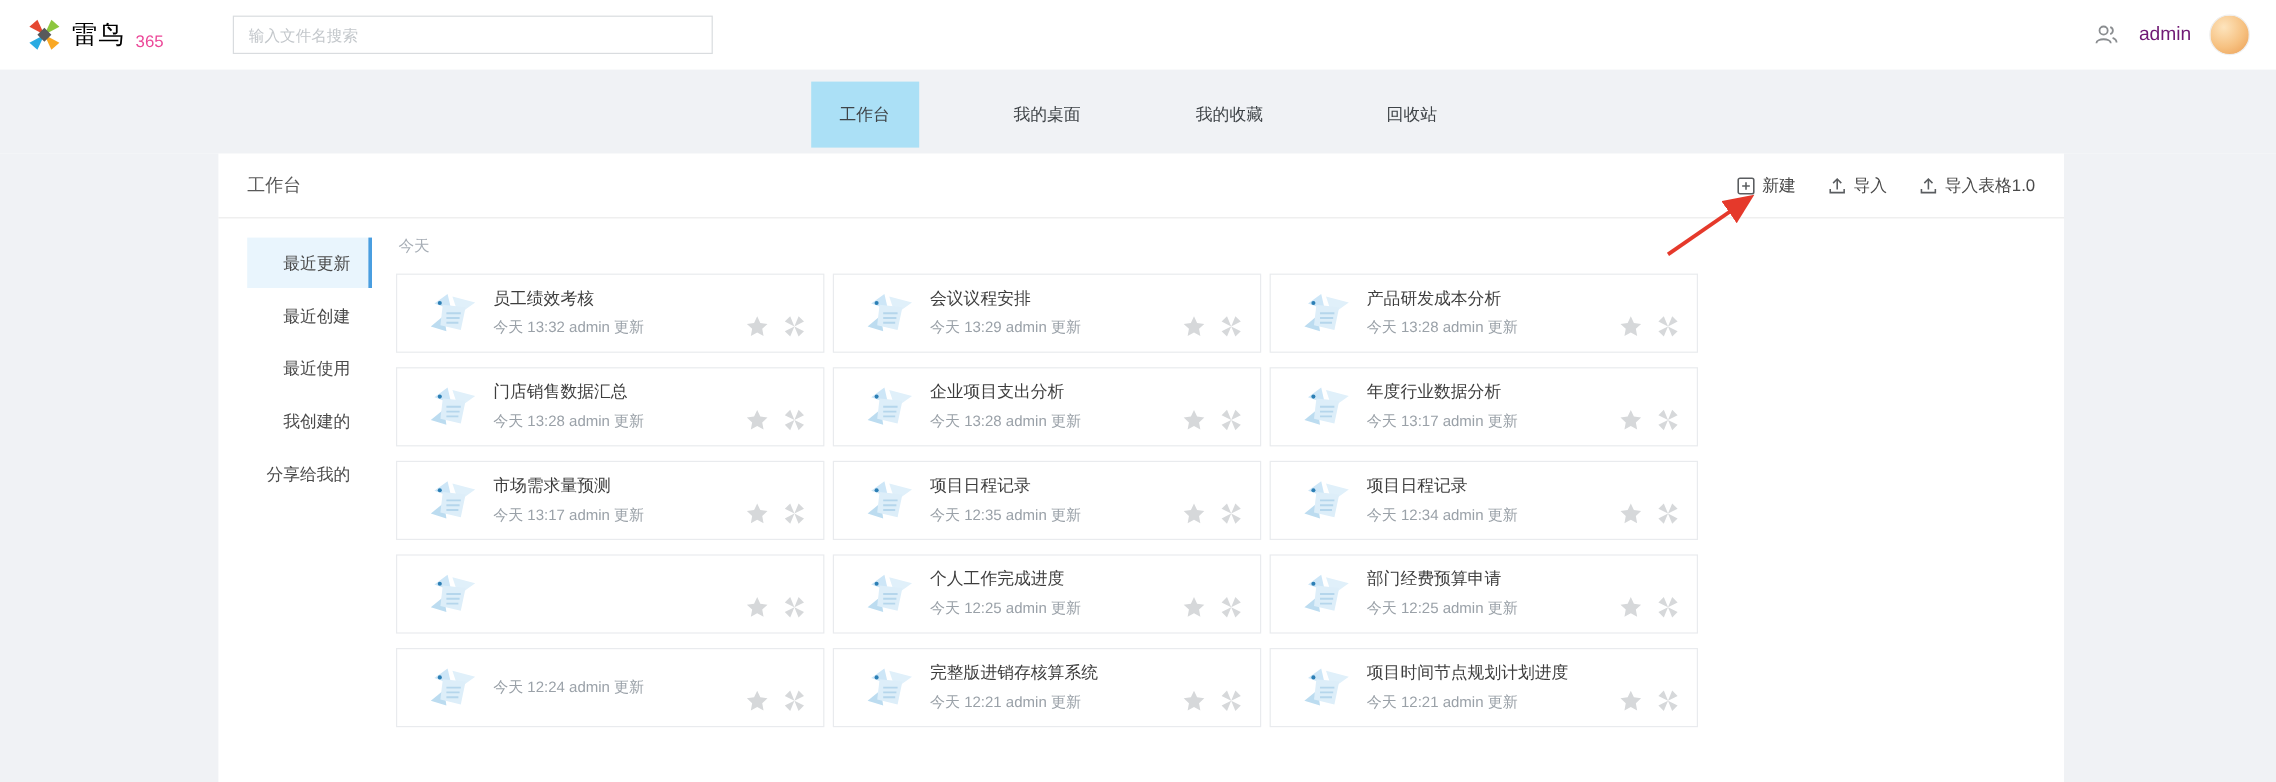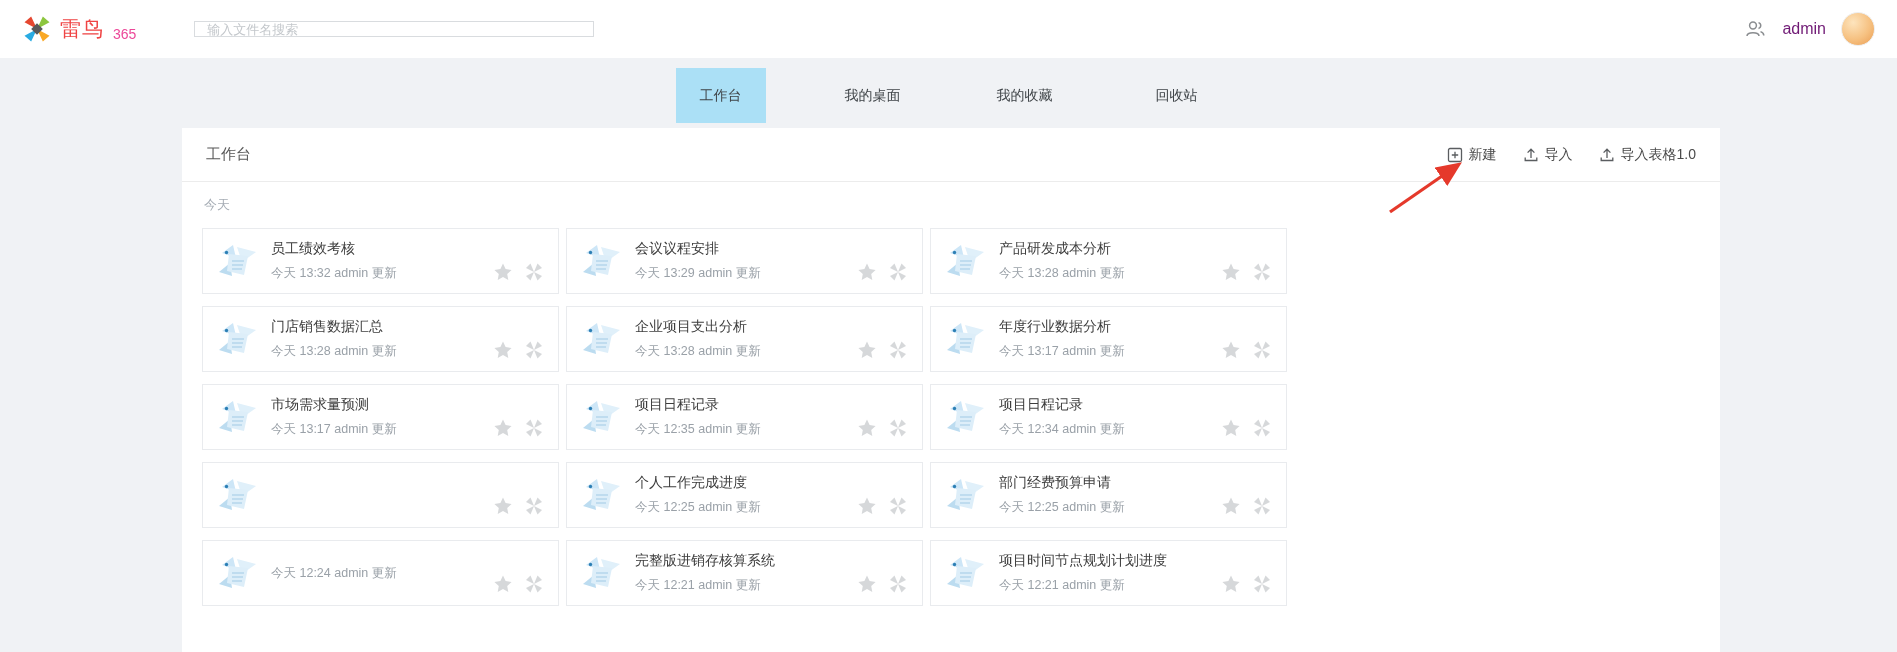--- a/index.html
+++ b/index.html
@@ -2,23 +2,23 @@
 <html style="--accent: #4a9ee0; --tab-active-bg: #abe0f6; --sidebar-active-bg: #e9f5fd; --arrow-red: #e5392b; --icon-gray: #d6d8da; --page-bg: #f0f2f5;"><head>
 <meta charset="utf-8">
 <style>
   * { margin:0; padding:0; box-sizing:border-box; }
   html,body { width:1897px; height:652px; overflow:hidden;
     font-family:"Liberation Sans","DejaVu Sans",sans-serif; background:#fff; }
 
   
   .header { height:58px; display:flex; align-items:center; padding:0 22px; background:#fff; }
   .logo { display:flex; align-items:center; gap:8px; }
-  .logo-text { font-size:21px; color:#ef4444; letter-spacing:1px; }
+  .logo-text { font-size:21px; color:#000000; letter-spacing:1px; }
   .logo-suffix { font-size:14px; color:#ec4899; margin-left:1px; align-self:flex-end; padding-bottom:2px; }
-  .search { margin-left:58px; width:400px; height:16px; border:1px solid #d9dcdf; background:#fff;
+  .search { margin-left:58px; width:400px; height:32px; border:1px solid #d9dcdf; background:#fff;
     font-size:13px; color:#555; padding:0 12px; outline:none; }
   .search::placeholder { color:#c3c7cb; }
   .header-right { margin-left:auto; display:flex; align-items:center; gap:15px; }
   .username { font-size:16px; color:#701a75; }
   .avatar { width:34px; height:34px; border-radius:50%;
     background:radial-gradient(circle at 35% 30%, #fde4bd, #f6c181 55%, #eda45b 90%); border:1px solid #eee; }
 
   
   .tabbar { height:70px; background:var(--page-bg,#f0f2f5); display:flex; justify-content:center;
     align-items:flex-start; padding-top:10px; }
@@ -39,21 +39,21 @@
   .side { margin-left:24px; width:104px; padding-top:16px; flex:none; }
   .side-item { height:42px; line-height:42px; text-align:right; padding-right:15px; margin-bottom:2px;
     font-size:14px; color:#4a4a4a; cursor:pointer; border-right:3px solid transparent; }
   .side-item.active { background:var(--sidebar-active-bg,#e9f5fd); border-right:3px solid var(--accent,#4a9ee0); }
 
   .content { margin-left:20px; padding-top:12px; flex:1; }
   .group-label { font-size:13px; color:#a6adb5; margin:2px 0 14px 2px; }
 
   .grid { display:grid; grid-template-columns:repeat(3,357px); gap:12px 7px; }
   .card { position:relative; height:66px; border:1px solid #e9ebee; background:#fff; display:flex;
-    align-items:center; padding-left:14px; cursor:pointer; }
+    align-items:center; padding-left:26px; cursor:pointer; }
   .card-text { margin-left:12px; overflow:hidden; }
   .card-title { font-size:14px; color:#3d3d3d; margin-bottom:7px; white-space:nowrap; }
   .card-meta { font-size:12.5px; color:#9aa1a8; white-space:nowrap; }
   .card-actions { position:absolute; right:14px; bottom:11px; display:flex; gap:11px; }
   .card-actions svg { cursor:pointer; }
 
   .annot-arrow { position:absolute; left:1196px; top:22px; pointer-events:none; }
 </style>
 </head>
 <body>
@@ -125,20 +125,37 @@
             <svg class="upload-svg" width="16" height="16" viewBox="0 0 16 16" fill="none" stroke="#5a5d60" stroke-width="1.3">
               <path d="M8 11V2.5M4.6 5.6L8 2.2l3.4 3.4"></path>
               <path d="M2.2 10.5v3h11.6v-3"></path>
             </svg>
             <span>导入表格1.0</span>
           </div>
       </div>
     </div>
 
     <div class="panel-body">
+      <div class="side">
+        <div class="side-item active">
+            <span>最近更新</span>
+          </div>
+          <div class="side-item">
+            <span>最近创建</span>
+          </div>
+          <div class="side-item">
+            <span>最近使用</span>
+          </div>
+          <div class="side-item">
+            <span>我创建的</span>
+          </div>
+          <div class="side-item">
+            <span>分享给我的</span>
+          </div>
+      </div>
 
       <div class="content">
         <div class="group-label">今天</div>
         <div class="grid">
           <div class="card">
               <svg width="42" height="38" viewBox="0 0 42 38">
                 <polygon points="2,30 13,21 15,34" fill="#bcdcf0"></polygon>
                 <polygon points="20,5 39,10 25,20" fill="#e0f0fa"></polygon>
                 <polygon points="5,11 16,3 19,16" fill="#cde6f7"></polygon>
                 <path d="M12 12 L31 14 L27 33 L10 29 Z" fill="#ddeef9"></path>

